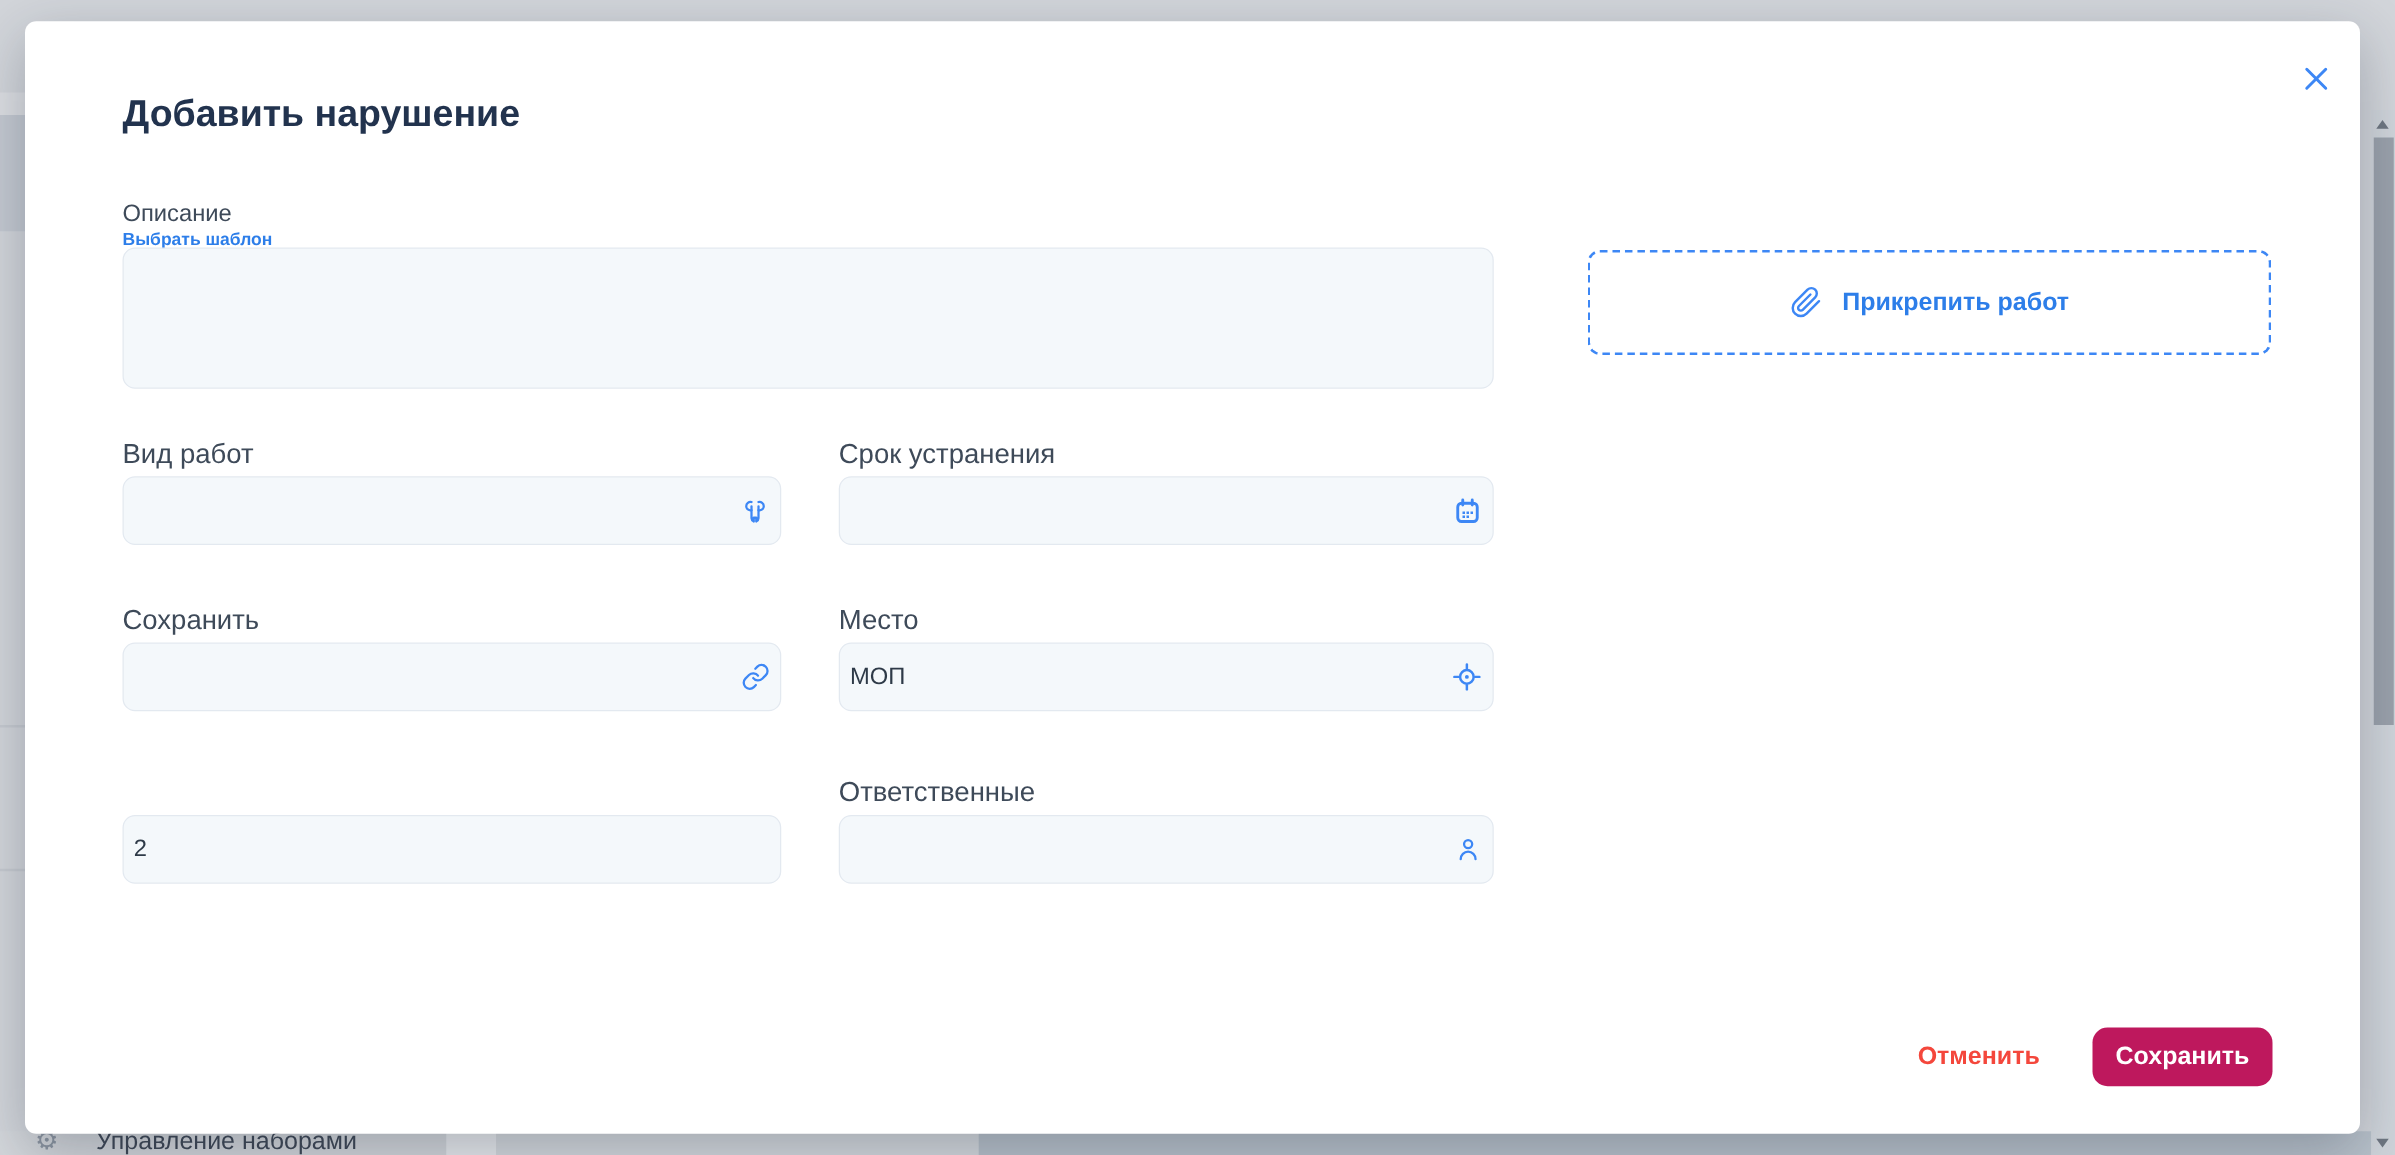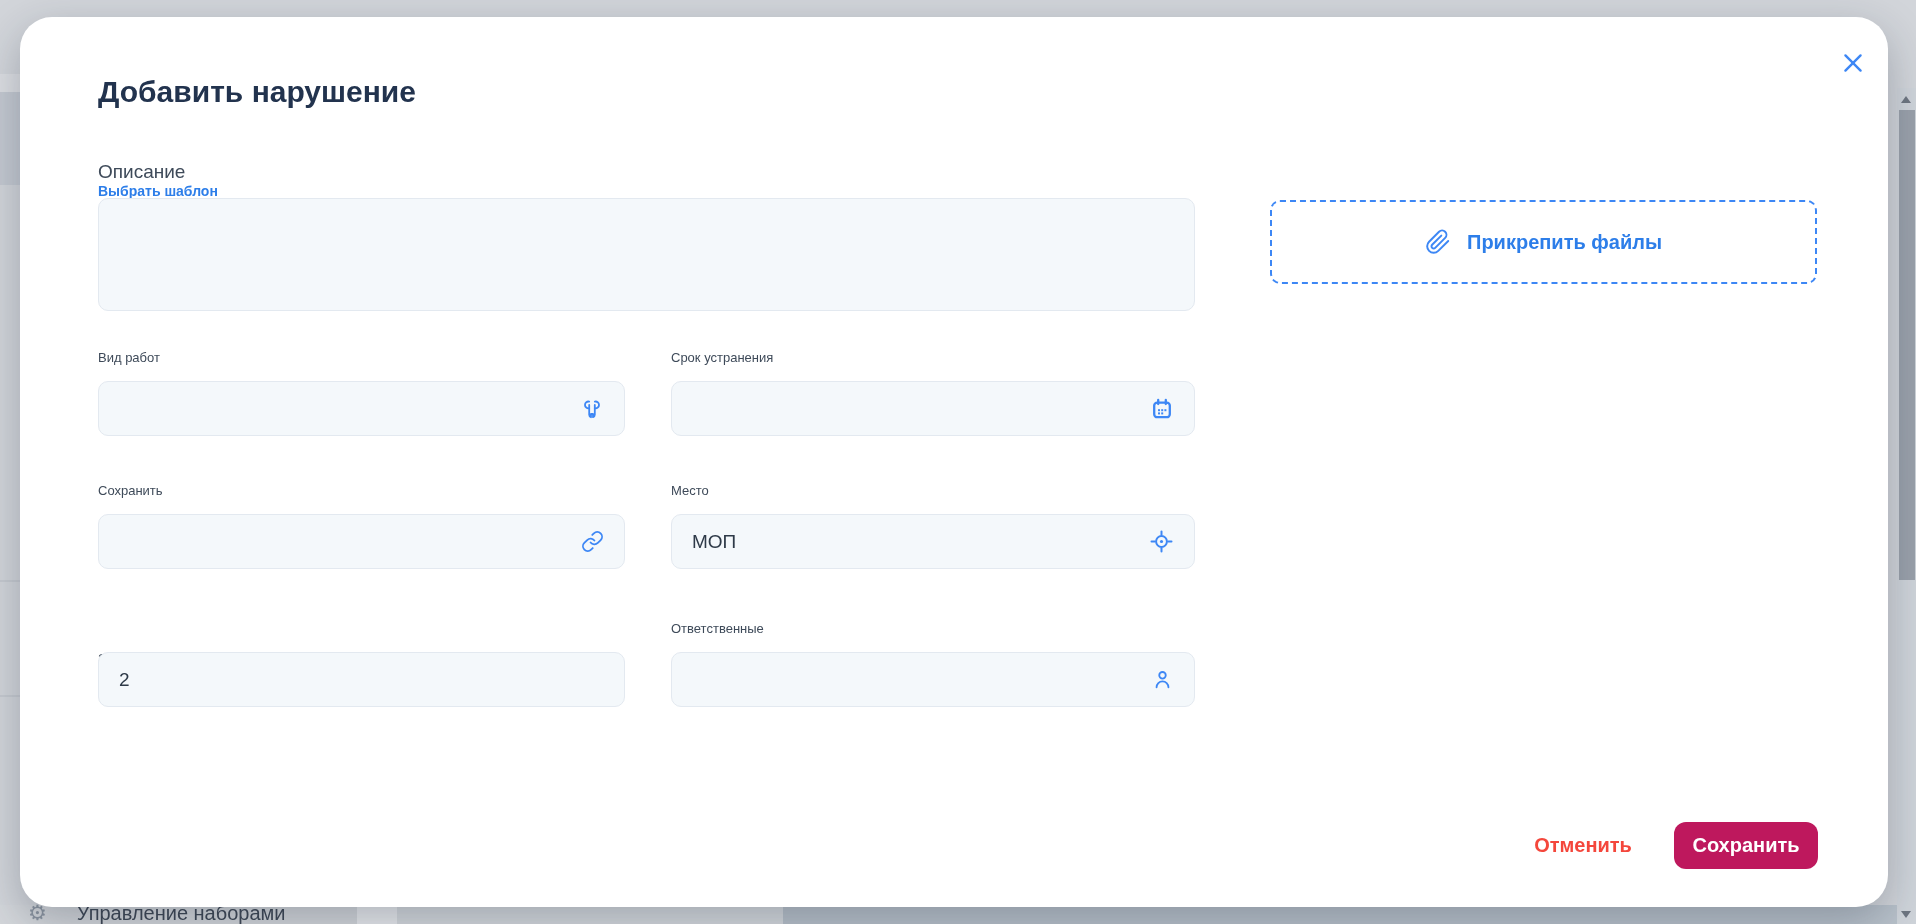--- a/index.html
+++ b/index.html
@@ -16,38 +16,38 @@
 
   
   .scrollbar { position:absolute; left:1897px; top:88px; width:19px; height:836px; background:#cfd4da; z-index:2; }
   .scroll-arrow { position:absolute; left:4px; width:0; height:0; border-left:5.5px solid transparent; border-right:5.5px solid transparent; cursor:pointer; }
   .scroll-arrow.up { top:8px; border-bottom:7px solid #6e7681; }
   .scroll-arrow.down { bottom:6px; border-top:7px solid #6e7681; }
   .scroll-thumb { position:absolute; left:1.5px; top:22px; width:16px; height:470px; background:#9aa1ab; }
 
   
   .modal { position:absolute; left:20px; top:17px; width:1868px; height:890px; background:#ffffff;
-           border-radius:32px; box-shadow:0 14px 44px rgba(25,35,55,.28); z-index:10; }
+           border-radius:9px; box-shadow:0 14px 44px rgba(25,35,55,.28); z-index:10; }
   .modal-title { position:absolute; left:78px; top:58px; font-size:30px; font-weight:700; color:#22334e; }
   .close-btn { position:absolute; left:1817px; top:30px; width:32px; height:32px; display:flex; align-items:center; justify-content:center; cursor:pointer; background:none; border:none; }
 
   .desc-header { position:absolute; left:78px; top:144px; width:1097px; display:flex; justify-content:space-between; align-items:baseline;flex-direction:column; }
   .field-label { font-size:19px; color:#3e4a59; }
   .template-link { font-size:14px; font-weight:600; color:#2d7ee9; cursor:pointer; text-decoration:none; }
 
   .textarea { position:absolute; left:78px; top:181px; width:1097px; height:113px; background:#f4f8fb;
               border:1px solid #e3e9f0; border-radius:10px; cursor:text; }
 
   .attach-btn { position:absolute; left:1250px; top:183px; width:547px; height:84px; border:2px dashed #3d87f5;
                 border-radius:10px; background:#ffffff; display:flex; align-items:center; justify-content:center; gap:16px; cursor:pointer; }
   .attach-btn .attach-label { font-size:20px; font-weight:600; color:#2d7ee9; }
 
-  .row-label { position:absolute; font-size:13px; color:#3e4a59; }
+  .row-label { position:absolute; font-size:22px; color:#3e4a59; }
   .field { position:absolute; height:55px; background:#f4f8fb; border:1px solid #e3e9f0; border-radius:10px;
-           display:flex; align-items:center; padding:0 20px; cursor:text; }
+           display:flex; align-items:center; padding:0 8px; cursor:text; }
   .field .value { font-size:19px; color:#2e3a48; }
   .field .field-icon { margin-left:auto; display:flex; align-items:center; cursor:pointer; }
 
   .col1 { left:78px; width:527px; }
   .col2 { left:651px; width:524px; }
 
   .actions-cancel { position:absolute; left:1500px; top:813px; width:126px; height:30px; background:none; border:none;
                     font-family:"Liberation Sans", sans-serif; font-size:20px; font-weight:600; color:#f4473c; cursor:pointer; }
   .actions-save { position:absolute; left:1654px; top:805px; width:144px; height:47px; background:#be185d; border:none;
                   border-radius:12px; font-family:"Liberation Sans", sans-serif; font-size:20px; font-weight:600; color:#ffffff; cursor:pointer; }
@@ -97,21 +97,21 @@
     </div>
 
     <div class="textarea">
       <span class="value"></span>
     </div>
 
     <div class="attach-btn">
       <svg class="icon" width="26" height="26" viewBox="0 0 24 24" fill="none" stroke="#3d87f5" stroke-width="1.8" stroke-linecap="round" stroke-linejoin="round">
         <path d="M21.44 11.05l-9.19 9.19a6 6 0 0 1-8.49-8.49l9.19-9.19a4 4 0 0 1 5.66 5.66l-9.2 9.19a2 2 0 0 1-2.83-2.83l8.49-8.48"></path>
       </svg>
-      <span class="attach-label">Прикрепить файлы</span>
+      <span class="attach-label">Прикрепить работ</span>
     </div>
 
     <div class="row-label col1" style="top:333px;">Вид работ</div>
     <div class="field col1" style="top:364px;">
       <span class="value"></span>
       <span class="field-icon">
         <svg class="icon" width="24" height="24" viewBox="0 0 24 24" fill="none" stroke="#3d87f5" stroke-width="1.8" stroke-linecap="round" stroke-linejoin="round">
           <path d="M9.2 4.6 A3.4 3.4 0 1 0 9.2 11.2"></path>
           <path d="M14.8 4.6 A3.4 3.4 0 1 1 14.8 11.2"></path>
           <path d="M9.2 8 V17.6 A2.9 2.9 0 0 0 11 20.2 V17 H13 V20.2 A2.9 2.9 0 0 0 14.8 17.6 V8"></path>

